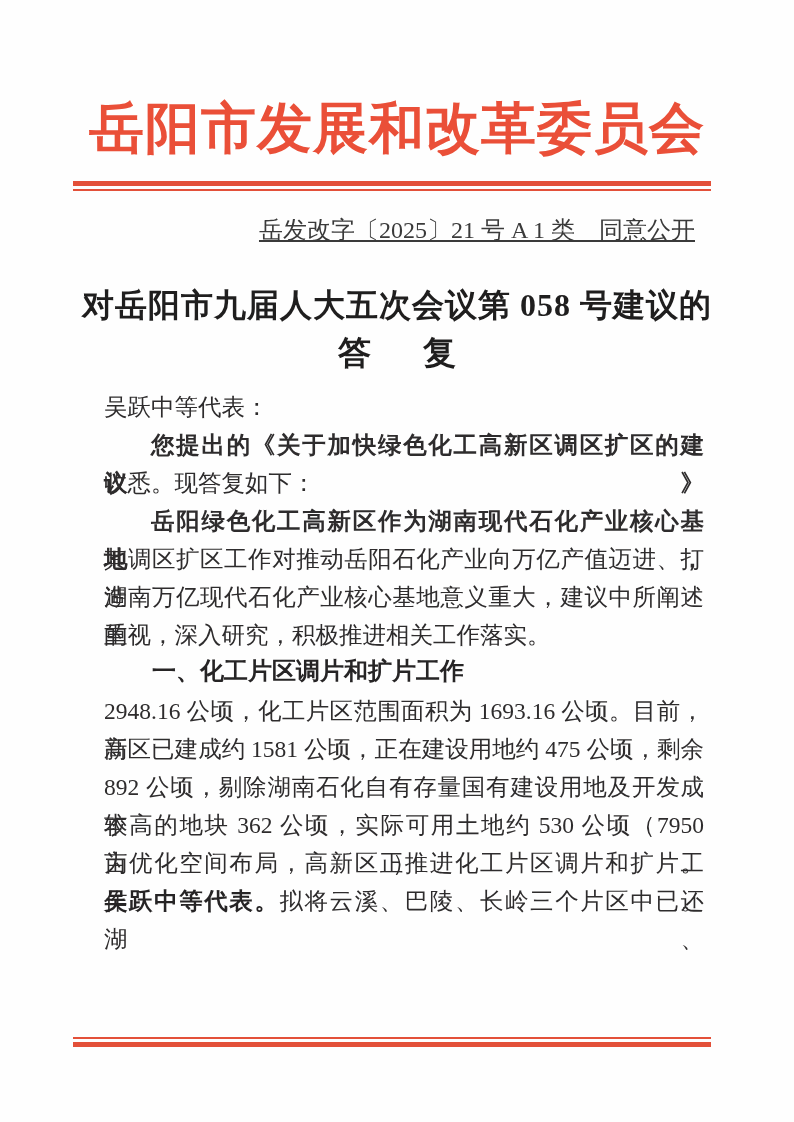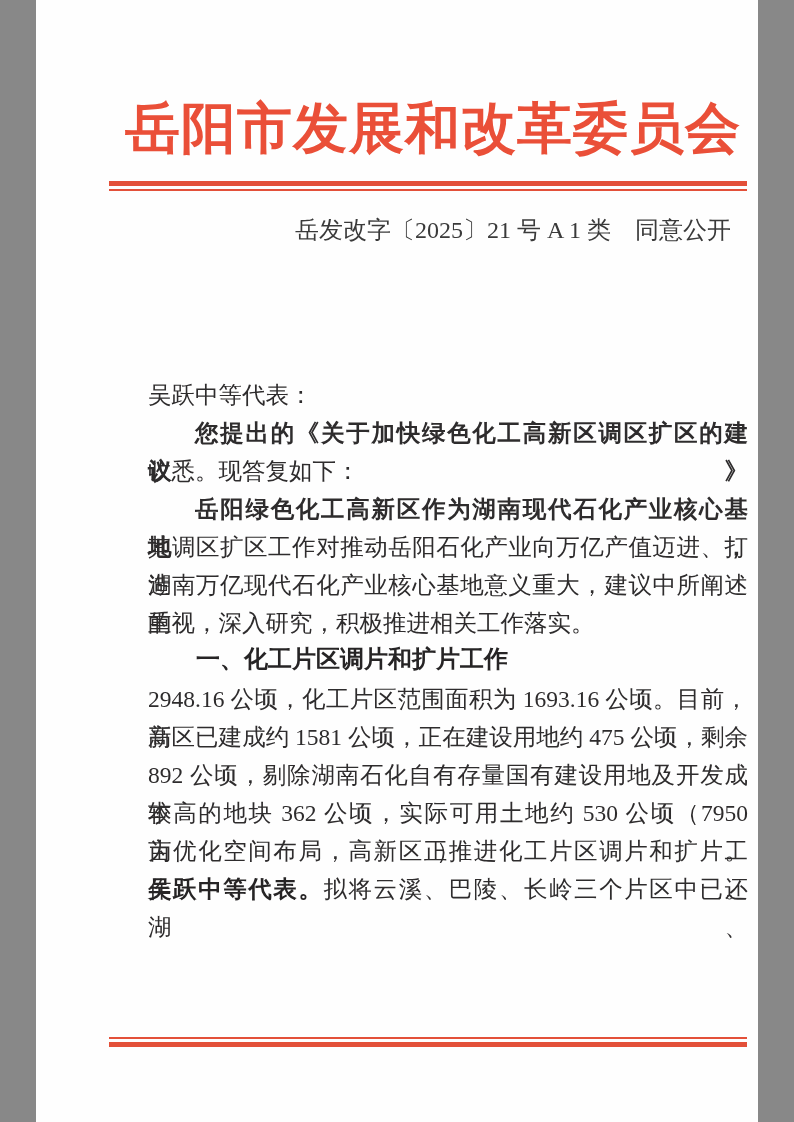--- a/index.html
+++ b/index.html
@@ -4,21 +4,21 @@
 <style>
   :root{
     --red-text:#ea4f38;
     --red-rule:#e35039;
     --ink:#2e2c2d;
     --ink-dark:#1f1e1e;
   }
   html,body{margin:0;padding:0;background:#888;}
   .page{
     position:relative;
-    width:722px;height:1122px;
+    width:794px;height:1122px;
     margin:0 auto;
     background:#fefefe;
     overflow:hidden;
     font-family:"Liberation Serif","DejaVu Serif",serif;
   }
   
   .agency-title{
     position:absolute;top:88px;left:0;width:794px;
     text-align:center;
     font-size:55px;font-weight:bold;
@@ -39,40 +39,41 @@
   .rule-footer .thick{height:5px;}
   
   .doc-number{
     position:absolute;top:214px;left:0;width:794px;
     box-sizing:border-box;
     padding-left:160px;
     text-align:center;
     font-size:24px;color:#3a3a3a;
     white-space:pre;
     line-height:32px;
+    text-decoration:underline;
   }
   
   .doc-title{
     position:absolute;top:282px;left:0;width:794px;
     text-align:center;color:var(--ink-dark);
   }
   .doc-title .t1{
     font-size:32px;font-weight:bold;
     line-height:46px;white-space:nowrap;
     letter-spacing:1px;
   }
   .doc-title .t2{
     display:flex;justify-content:center;gap:52px;
     font-size:33px;font-weight:bold;
     line-height:46px;margin-top:2px;
   }
   
   .body-text{
-    position:absolute;top:376px;left:104px;width:600px;
-    font-size:23.5px;color:var(--ink);margin-left:8px;
+    position:absolute;top:388px;left:104px;width:600px;
+    font-size:23.5px;color:var(--ink);
   }
   .line{
     height:38px;line-height:38px;
     white-space:nowrap;
   }
   .line.justify{
     white-space:normal;
     text-align:justify;
     text-align-last:justify;
   }
@@ -93,20 +94,27 @@
   <div class="agency-title">岳阳市发展和改革委员会</div>
 
   <div class="rule rule-header">
     <div class="bar thick"></div>
     <div class="gap"></div>
     <div class="bar thin"></div>
   </div>
 
   <div class="doc-number">岳发改字〔2025〕21 号 A 1 类　同意公开</div>
 
+  <div class="doc-title">
+    <div class="t1">对岳阳市九届人大五次会议第 058 号建议的</div>
+    <div class="t2">
+      <span>答</span>
+      <span>复</span>
+    </div>
+  </div>
 
   <div class="body-text">
       <div class="line"><span>吴跃中等代表：</span></div>
       <div class="line justify ind2"><span>您提出的《关于加快绿色化工高新区调区扩区的建议》</span></div>
       <div class="line"><span>收悉。现答复如下：</span></div>
       <div class="line justify ind2"><span>岳阳绿色化工高新区作为湖南现代石化产业核心基地，</span></div>
       <div class="line justify"><span>其调区扩区工作对推动岳阳石化产业向万亿产值迈进、打造</span></div>
       <div class="line justify"><span>湖南万亿现代石化产业核心基地意义重大，建议中所阐述的</span></div>
       <div class="line"><span>重视，深入研究，积极推进相关工作落实。</span></div>
       <div class="line ind2 heading"><span class="b">一、化工片区调片和扩片工作</span></div>

